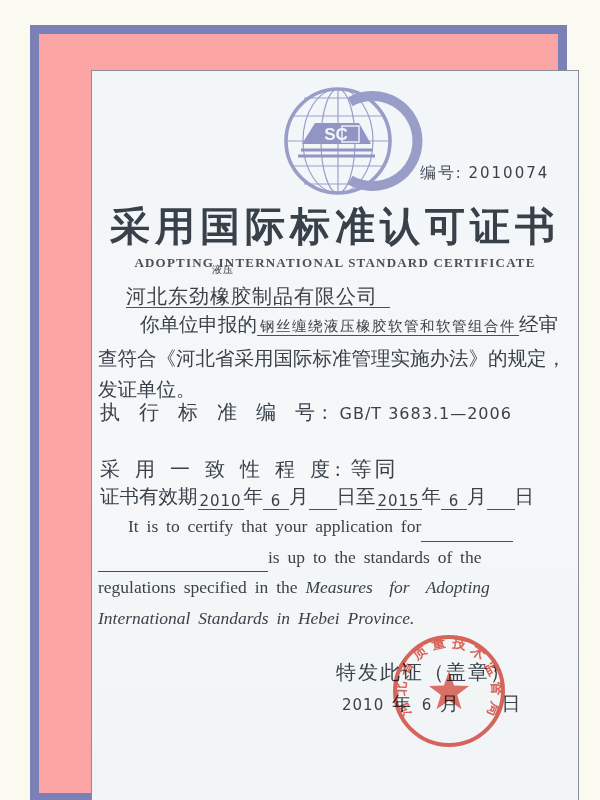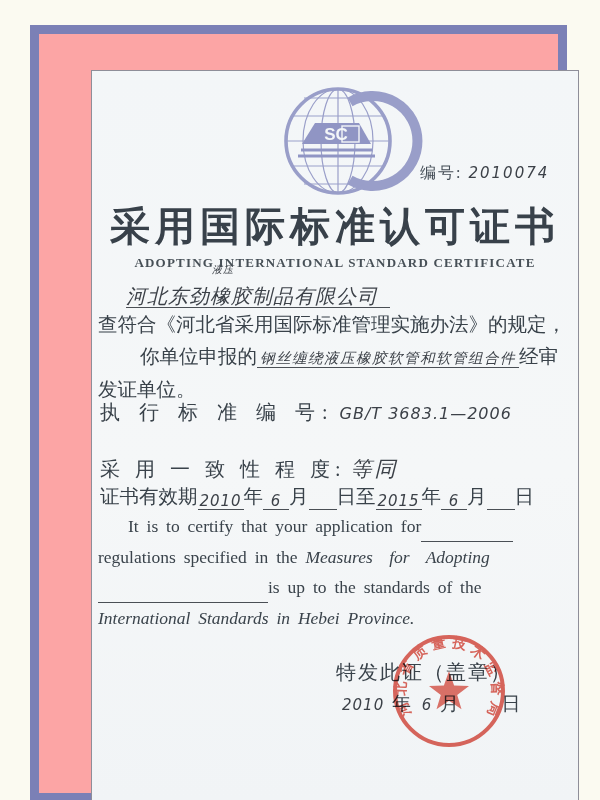--- a/index.html
+++ b/index.html
@@ -21,21 +21,20 @@
   }
   .abs{position:absolute;}
   
   .logo{left:186px;top:10px;width:154px;height:118px;}
   .logo svg{width:100%;height:100%;}
   
   .serial{left:328px;top:92px;font-size:16px;white-space:nowrap;letter-spacing:2px;color:#434c55;}
   
   .hw{
     font-family:"DejaVu Sans",sans-serif;
-    font-style:italic;
     color:#3c4148;
     letter-spacing:1px;
   }
   .serial .hw{font-size:15px;letter-spacing:2px;}
   
   .title{left:0;top:128px;width:100%;text-align:center;font-size:40px;font-weight:bold;
          letter-spacing:5px;color:#38414a;font-family:Liberation Serif, serif;}
   .subtitle{left:0;top:184px;width:100%;text-align:center;font-size:13px;letter-spacing:1.2px;
             color:#475057;font-weight:bold;}
   
@@ -116,24 +115,24 @@
     <div class="abs title">采用国际标准认可证书</div>
     <div class="abs subtitle">ADOPTING INTERNATIONAL STANDARD CERTIFICATE</div>
 
     <div class="abs company">
       <span class="name hw">河北东劲橡胶制品有限公司</span>
       <span class="insert hw">液压</span>
       <span class="caret">∧</span>
     </div>
 
     <div class="abs para">
-      <div class="line">查符合《河北省采用国际标准管理实施办法》的规定，</div>
       <div class="line">
         <span class="indent"></span><span>你单位申报的</span><span class="product hw">钢丝缠绕液压橡胶软管和软管组合件</span><span>经审</span>
       </div>
+      <div class="line">查符合《河北省采用国际标准管理实施办法》的规定，</div>
       <div class="line">发证单位。</div>
     </div>
 
     <div class="abs row" style="top:328px;">
       <span class="ls7">执 行 标 准 编 号:</span>
       <span class="val hw">GB/T 3683.1—2006</span>
     </div>
 
 
     <div class="abs row" style="top:384px;">
@@ -143,24 +142,24 @@
 
     <div class="abs row" style="top:412px;font-size:19.5px;">
       <span>证书有效期</span><span class="blank" style="width:46px;"><span class="hw">2010</span></span><span>年</span><span class="blank" style="width:26px;"><span class="hw">6</span></span><span>月</span><span class="blank" style="width:28px;"></span><span>日至</span><span class="blank" style="width:46px;"><span class="hw">2015</span></span><span>年</span><span class="blank" style="width:26px;"><span class="hw">6</span></span><span>月</span><span class="blank" style="width:28px;"></span><span>日</span>
     </div>
 
     <div class="abs english">
       <div>
         <span class="eindent"></span><span>It is to certify that your application for</span><span class="eblank" style="width:92px;"></span>
       </div>
       <div>
-        <span>regulations specified in the </span><span class="it wide-it">Measures for Adopting</span>
+        <span class="eblank" style="width:170px;"></span><span>is up to the standards of the</span>
       </div>
       <div>
-        <span class="eblank" style="width:170px;"></span><span>is up to the standards of the</span>
+        <span>regulations specified in the </span><span class="it wide-it">Measures for Adopting</span>
       </div>
       <div class="it">International Standards in Hebei Province.</div>
     </div>
 
     <div class="abs issuer-label">特发此证（盖章）</div>
     <div class="abs issuer-date">
       <span class="hw">2010</span>
       <span>年</span>
       <span class="hw">6</span>
       <span>月</span>

